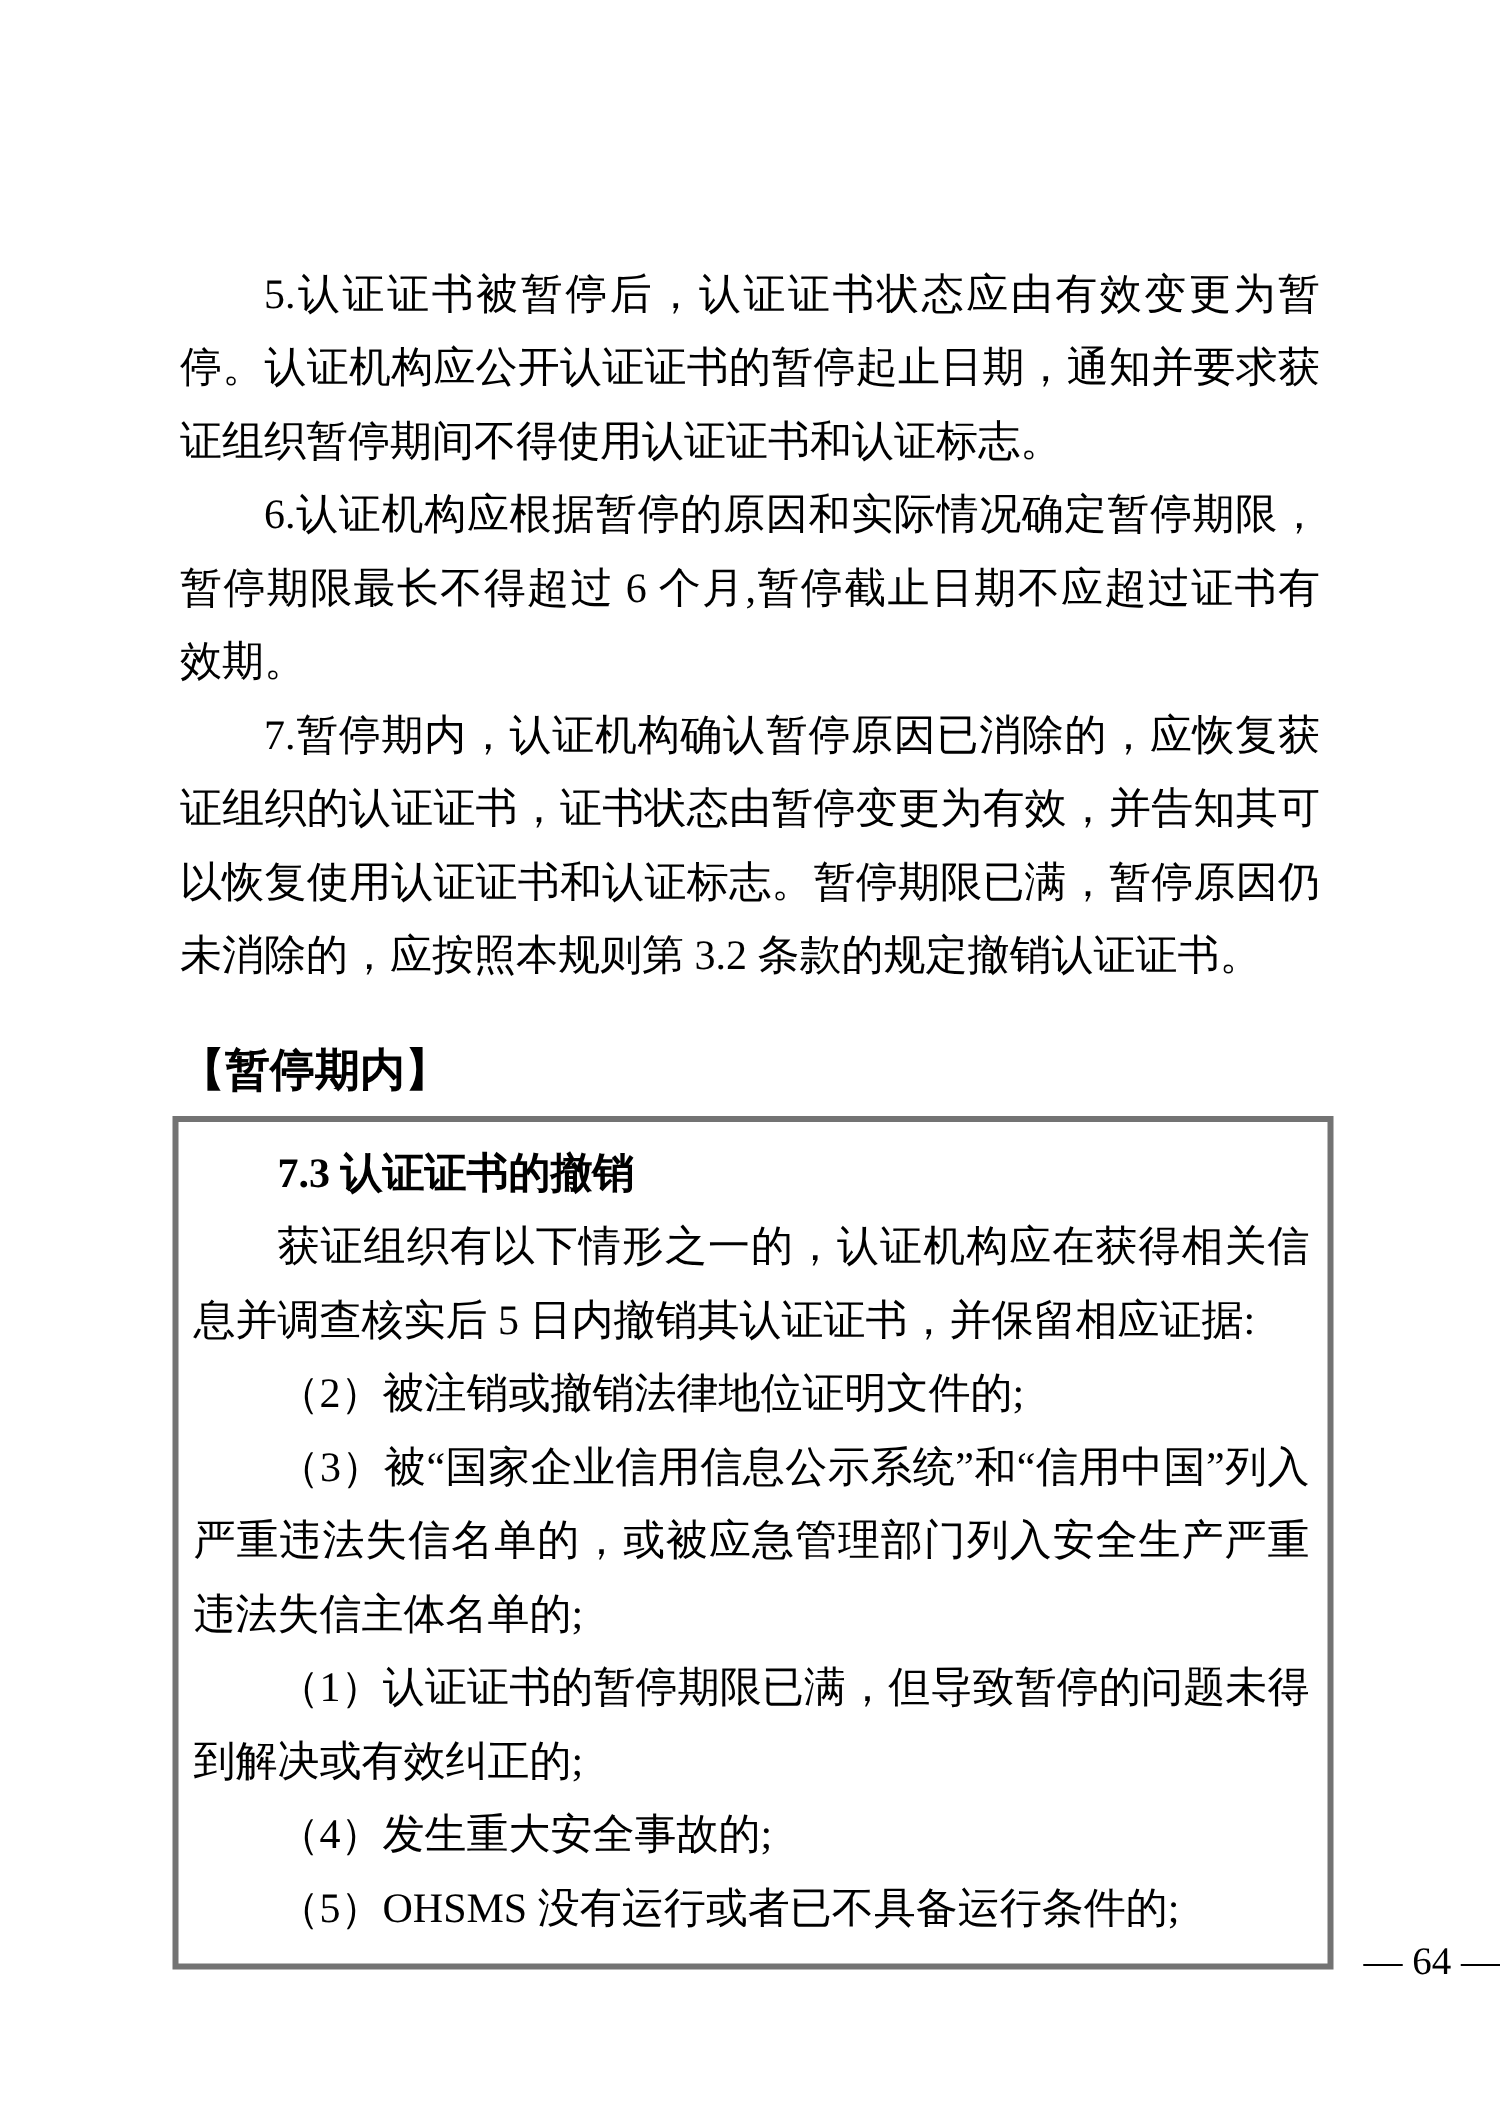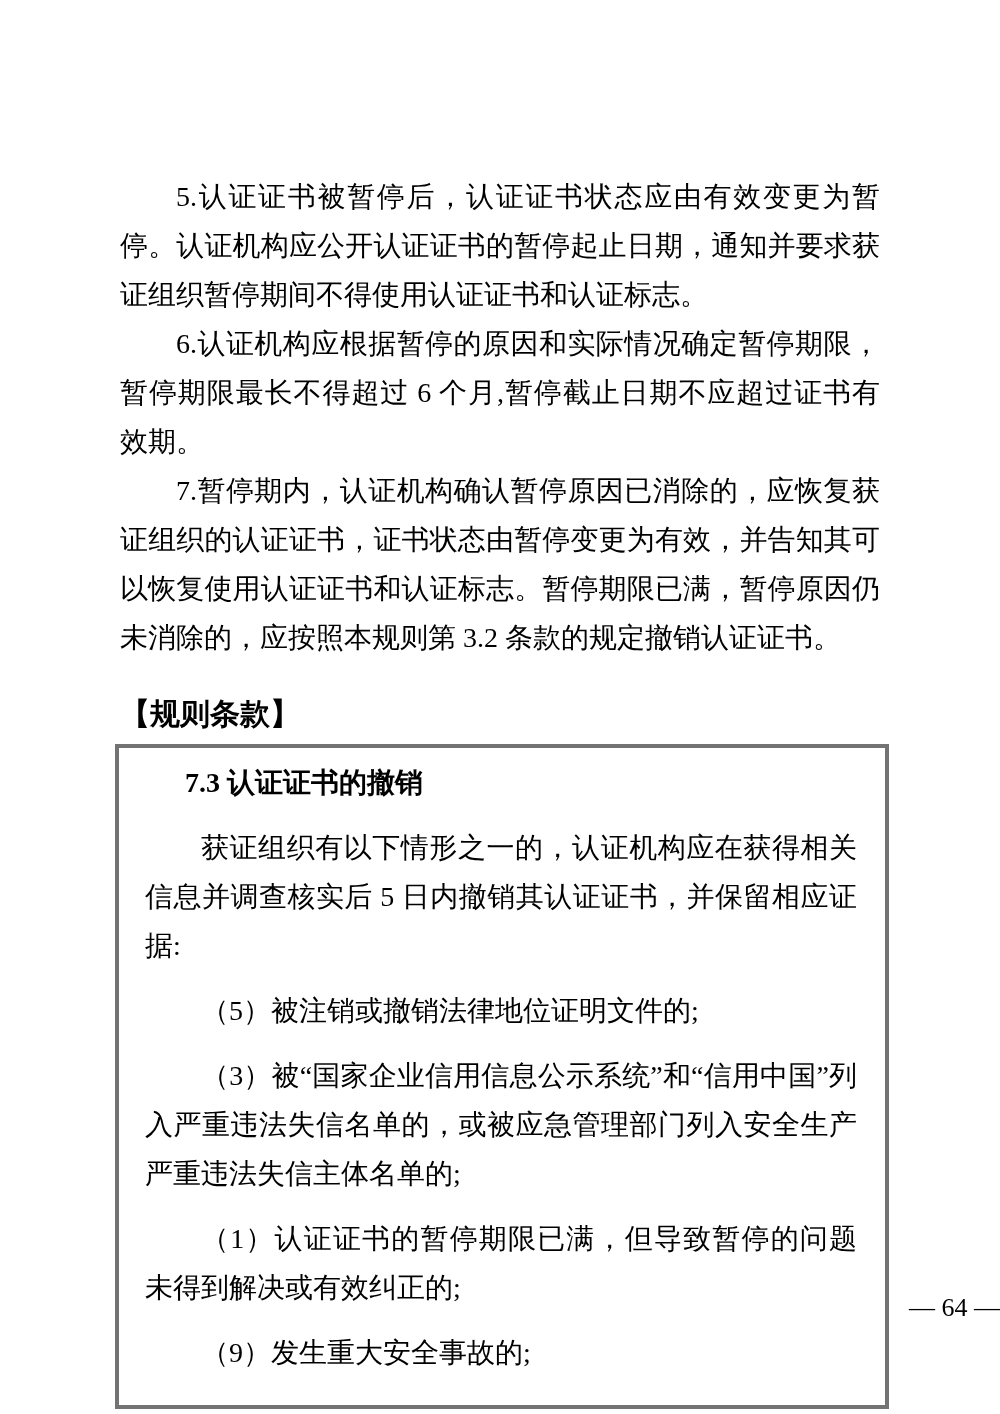--- a/index.html
+++ b/index.html
@@ -43,21 +43,21 @@
     padding: 10px 12px 12px 10px;
   }
   .box-heading {
     margin: 0;
     font-size: 28px;
     line-height: 49px;
     font-weight: bold;
     text-indent: 2em;
   }
   .box-para {
-    margin: 16px;
+    margin: 0;
     font-size: 28px;
     line-height: 49px;
     text-align: justify;
     text-indent: 2em;
     word-break: break-all;
   }
   .page-footer {
     position: absolute;
     left: 0;
     right: 0;
@@ -71,32 +71,33 @@
 <body>
 
 <div class="page">
 
   <p class="body-para">5.认证证书被暂停后，认证证书状态应由有效变更为暂停。认证机构应公开认证证书的暂停起止日期，通知并要求获证组织暂停期间不得使用认证证书和认证标志。</p>
 
   <p class="body-para">6.认证机构应根据暂停的原因和实际情况确定暂停期限，暂停期限最长不得超过 6 个月,暂停截止日期不应超过证书有效期。</p>
 
   <p class="body-para">7.暂停期内，认证机构确认暂停原因已消除的，应恢复获证组织的认证证书，证书状态由暂停变更为有效，并告知其可以恢复使用认证证书和认证标志。暂停期限已满，暂停原因仍未消除的，应按照本规则第 3.2 条款的规定撤销认证证书。</p>
 
-  <h2 class="section-label">【规则条款】</h2>
+  <h2 class="section-label">【暂停期内】</h2>
 
   <div class="rule-box">
     <p class="box-heading">7.3 认证证书的撤销</p>
 
     <p class="box-para">获证组织有以下情形之一的，认证机构应在获得相关信息并调查核实后 5 日内撤销其认证证书，并保留相应证据:</p>
 
-    <p class="box-para">（5）被注销或撤销法律地位证明文件的;</p>
+    <p class="box-para">（2）被注销或撤销法律地位证明文件的;</p>
 
     <p class="box-para">（3）被“国家企业信用信息公示系统”和“信用中国”列入严重违法失信名单的，或被应急管理部门列入安全生产严重违法失信主体名单的;</p>
 
     <p class="box-para">（1）认证证书的暂停期限已满，但导致暂停的问题未得到解决或有效纠正的;</p>
 
-    <p class="box-para">（9）发生重大安全事故的;</p>
+    <p class="box-para">（4）发生重大安全事故的;</p>
 
+    <p class="box-para">（5）OHSMS 没有运行或者已不具备运行条件的;</p>
   </div>
 
   <div class="page-footer">— 64 —</div>
 
 </div>
 
 </body></html>

